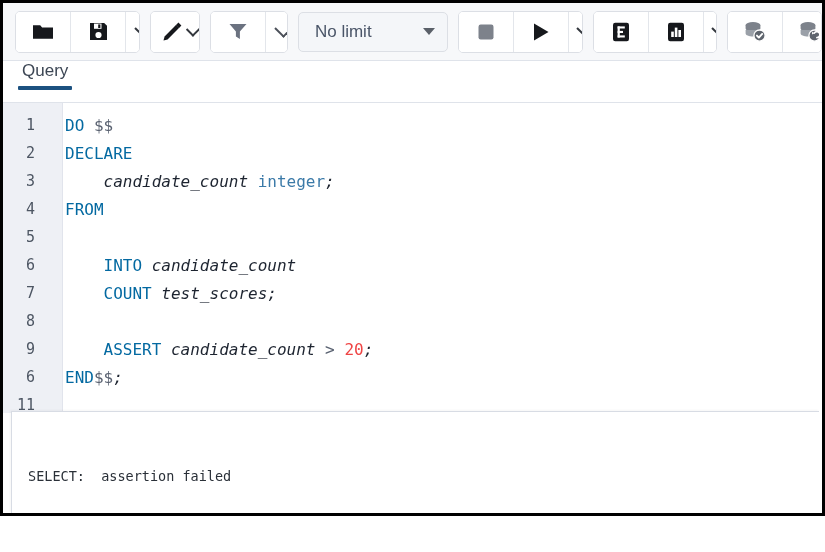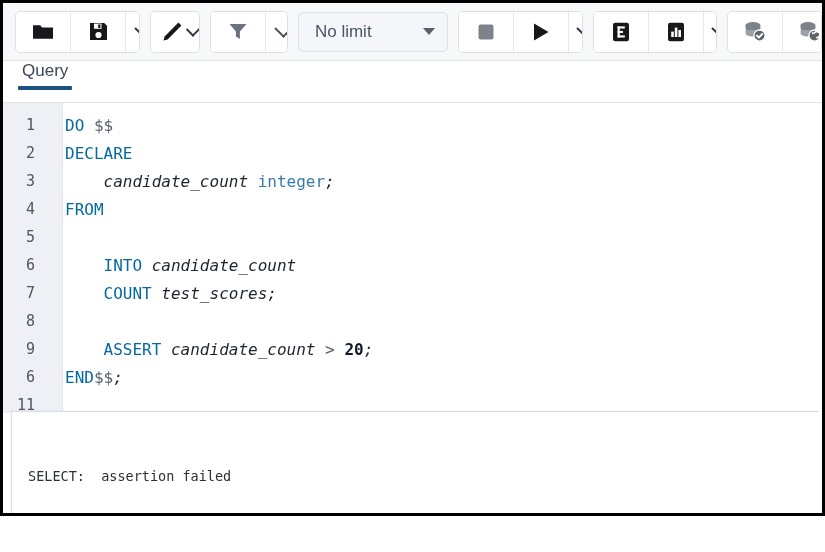--- a/index.html
+++ b/index.html
@@ -166,21 +166,21 @@
   .linetext {
     padding-left: 16px;
     white-space: pre;
     color: #1d2430;
     position: relative;
     z-index: 2;
   }
   .k  { color: #0369a1; font-weight: normal; }      
   .kf { color: #c0158c; font-weight: bold; }      
   .t  { color: #3b7aa8; text-align: right; }                         
-  .n  { color: #0f172a; font-weight: bold; }                         
+  .n  { color: #ef4444; }                         
   .p  { color: #1d2430; font-style: italic; }                         
   .op { color: #5b6372; }                         
 
   
   .bottom-panel {
     position: absolute;
     left: 8px;
     right: 3px;
     bottom: 0;
     top: 408px;

